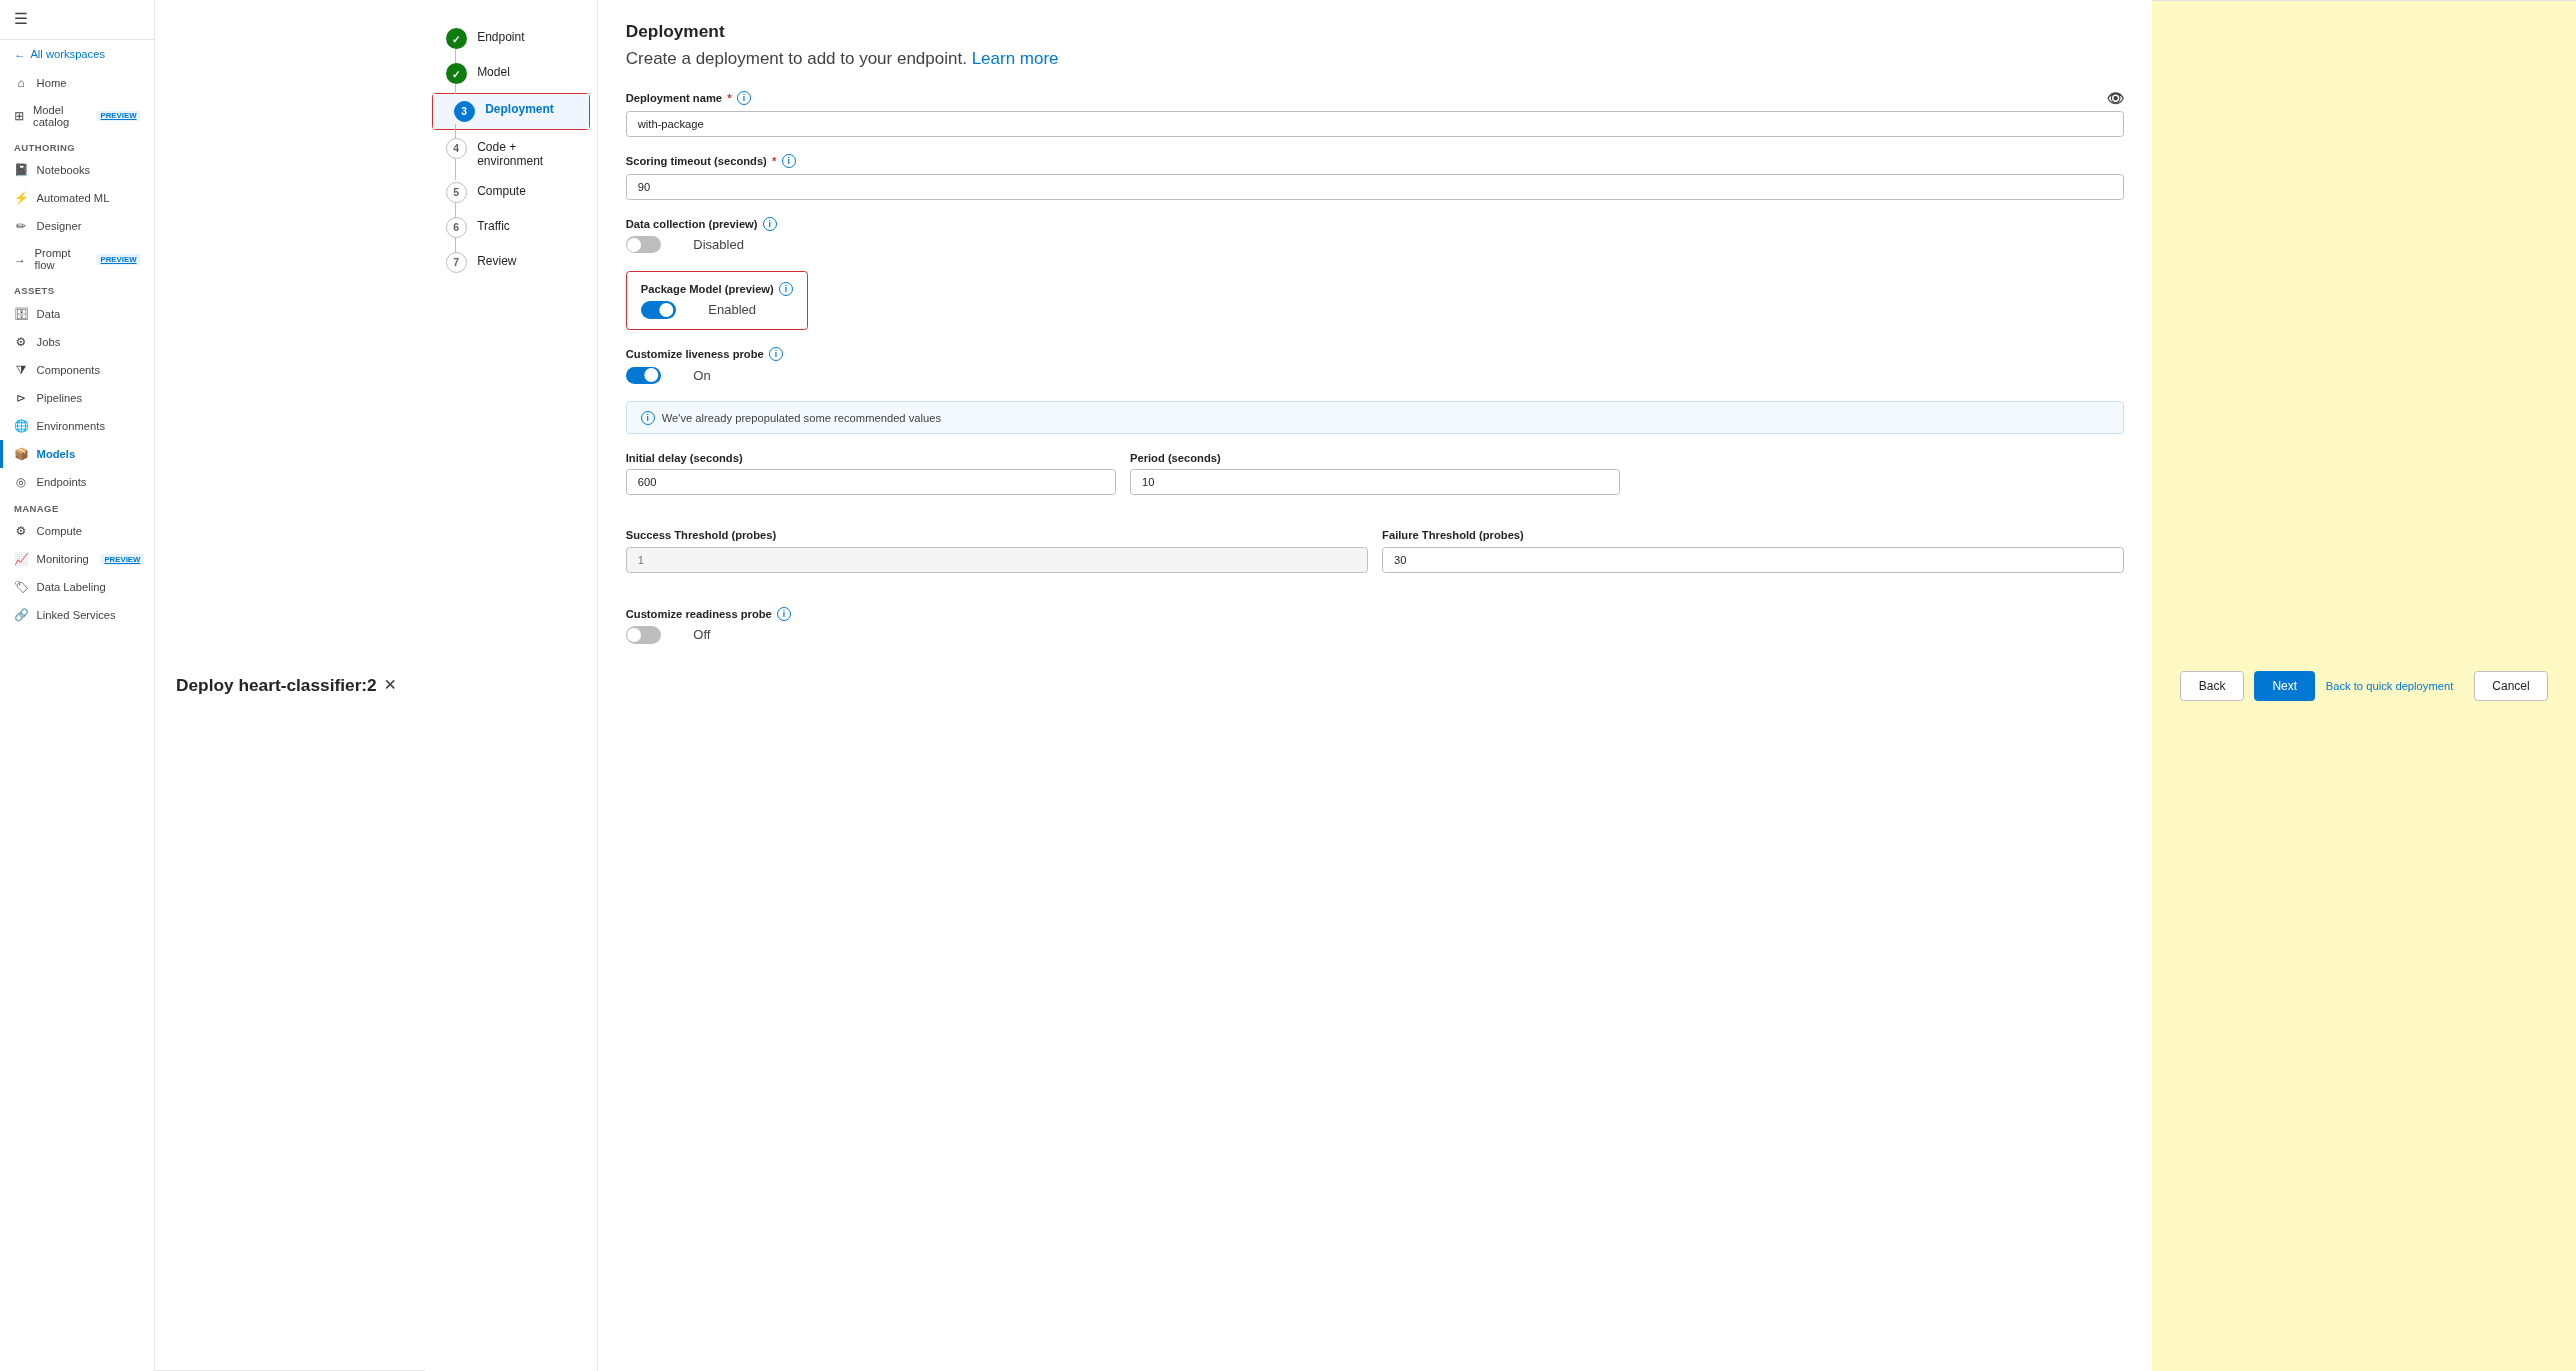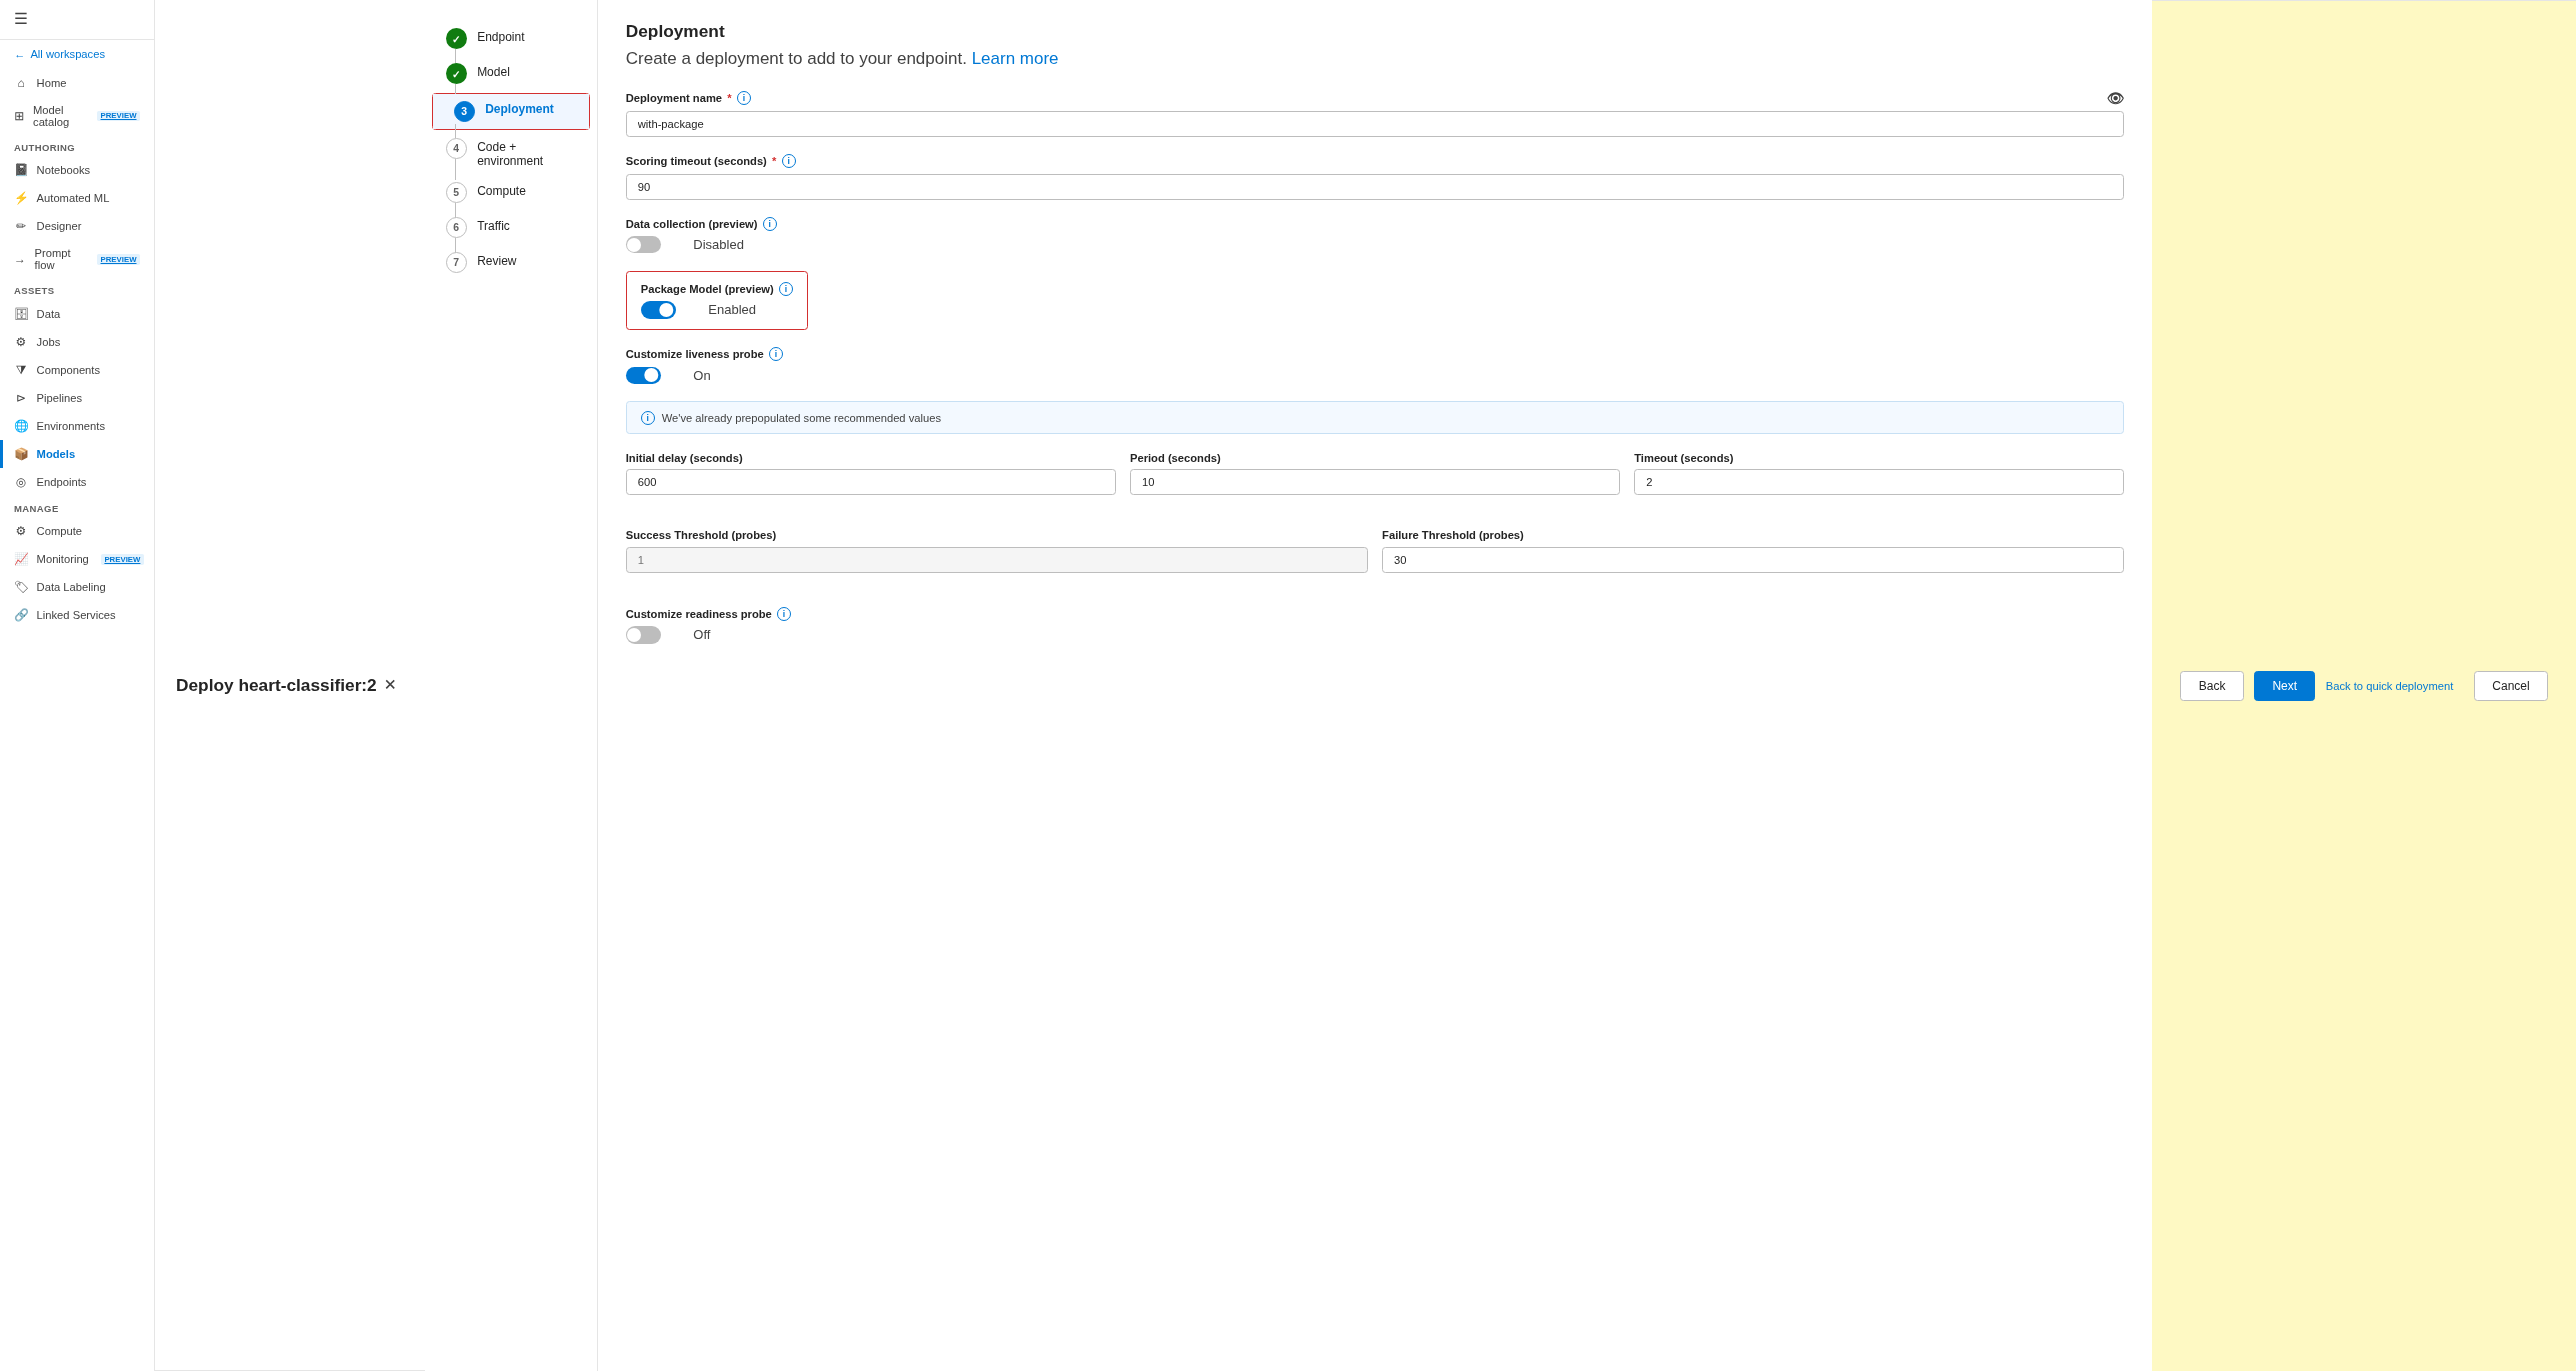--- a/index.html
+++ b/index.html
@@ -308,24 +308,20 @@
         
         <div class="probe-grid">
           <div class="form-group">
             <div class="form-label">Initial delay (seconds)</div>
             <input type="text" class="form-input" value="600" style="">
           </div>
           <div class="form-group">
             <div class="form-label">Period (seconds)</div>
             <input type="text" class="form-input" value="10" style="">
           </div>
-          <div class="form-group">
-            <div class="form-label">Timeout (seconds)</div>
-            <input type="text" class="form-input" value="2" style="">
-          </div>
         </div>
 
         
         <div class="probe-grid-2">
           <div class="form-group">
             <div class="form-label">Success Threshold (probes)</div>
             <input type="text" class="form-input readonly" readonly="" value="1" style="">
           </div>
           <div class="form-group">
             <div class="form-label">Failure Threshold (probes)</div>

